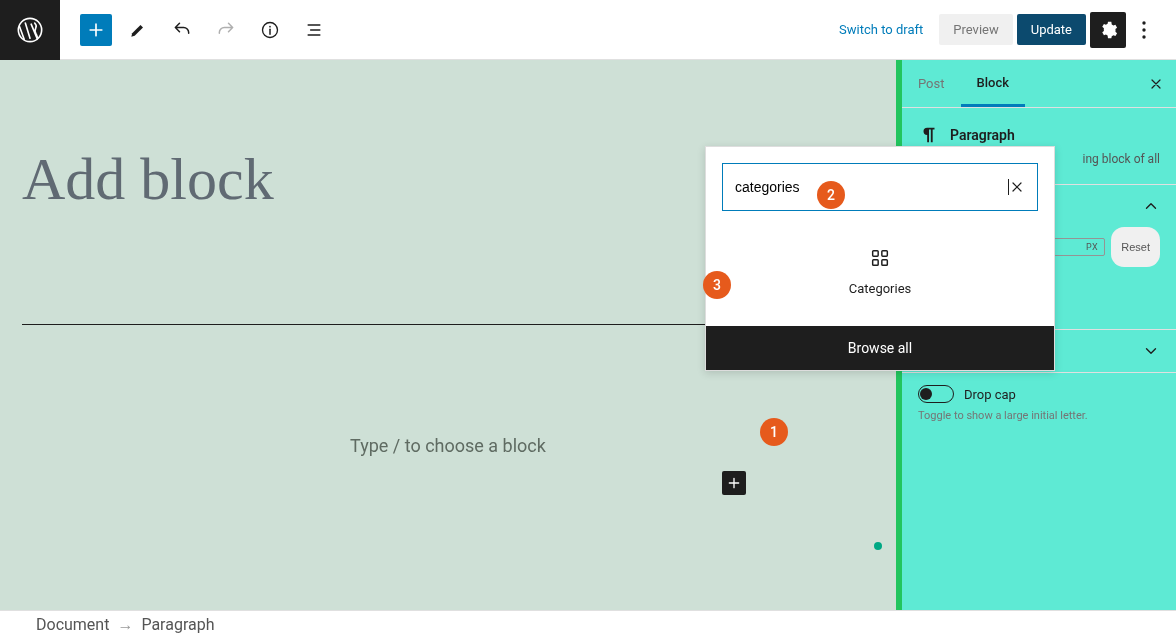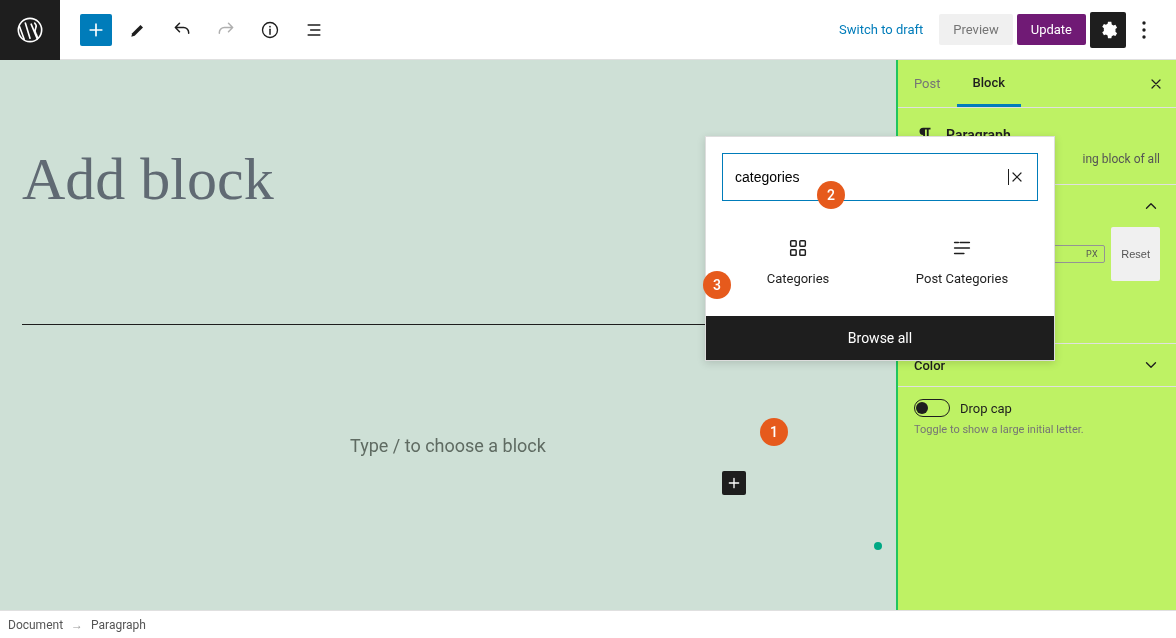--- a/index.html
+++ b/index.html
@@ -7,71 +7,71 @@
 
 
 .top-toolbar { height: 60px; display: flex; align-items: center; border-bottom: 1px solid #e0e0e0; position: relative; }
 .wp-logo { width: 60px; height: 60px; background: #1e1e1e; display: flex; align-items: center; justify-content: center; color: #fff; }
 .toolbar-left { display: flex; align-items: center; padding-left: 20px; gap: 8px; }
 .add-btn { width: 32px; height: 32px; background: #007cba; display: flex; align-items: center; justify-content: center; border-radius: 2px; cursor: pointer; }
 .icon-btn { width: 36px; height: 36px; display: flex; align-items: center; justify-content: center; cursor: pointer; color: #1e1e1e; }
 .toolbar-right { position: absolute; right: 8px; display: flex; align-items: center; gap: 4px; padding-right: 10px; }
 .switch-draft { color: #007cba; font-size: 13px; padding: 8px 12px; cursor: pointer; }
 .preview-btn { background: #f0f0f0; color: #757575; padding: 8px 14px; border-radius: 2px; font-size: 13px; cursor: pointer; }
-.update-btn { background: #701a75; color: #fff; padding: 8px 14px; border-radius: 2px; font-size: 13px; cursor: pointer; }
+.update-btn { background: #0c4a6e; color: #fff; padding: 8px 14px; border-radius: 2px; font-size: 13px; cursor: pointer; }
 .settings-gear { width: 36px; height: 36px; background: #1e1e1e; display: flex; align-items: center; justify-content: center; border-radius: 2px; cursor: pointer; }
 .more-dots { width: 28px; height: 36px; display: flex; align-items: center; justify-content: center; cursor: pointer; }
 
 
 .main-wrap { display: flex; height: 550px; }
 .canvas { flex: 1; background: #cee0d6; position: relative; overflow: hidden; }
 .title-input { font-family: Georgia, serif; font-size: 60px; color: #606a73; font-weight: 300; padding: 85px 0 0 22px; }
 .title-underline { height: 1px; background: #1e1e1e; margin: 110px 22px 0 22px; right:0;}
 .body-prompt { text-align: center; padding-top: 110px; color: #5f6b62; font-size: 18px; }
 .inline-add { position: absolute; left: 722px; top: 411px; width: 24px; height: 24px; background: #1e1e1e; display: flex; align-items: center; justify-content: center; border-radius: 2px; cursor: pointer; }
 .green-dot { position: absolute; left: 874px; top: 482px; width: 8px; height: 8px; background: #00a884; border-radius: 50%; }
 
 
-.sidebar { width: 280px; border-left: 2px solid #22c55e; background: #bef264; position: relative; overflow: hidden; }
+.sidebar { width: 280px; border-left: 6px solid #22c55e; background: #5eead4; position: relative; overflow: hidden; }
 .tab-row { display: flex; border-bottom: 1px solid #e0e0e0; align-items: center; height: 48px; position: relative; }
 .tab { padding: 14px 16px; font-size: 13px; color: #757575; cursor: pointer; }
 .tab.active { color: #1e1e1e; font-weight: 500; border-bottom: 3px solid #007cba; }
 .close-panel { position: absolute; right: 12px; cursor: pointer; }
 .block-heading { display: flex; align-items: center; gap: 10px; padding: 16px 16px 4px; font-weight: 600; }
 .block-desc { padding: 0 16px 16px 44px; color: #555; font-size: 12px; line-height: 1.5; border-bottom: 1px solid #e0e0e0; }
 .panel-section { border-bottom: 1px solid #e0e0e0; }
 .panel-head { display: flex; justify-content: flex-end; align-items: center; padding: 12px 16px; font-weight: 500; font-size: 13px; cursor: pointer; }
 .panel-head.labeled { justify-content: space-between; }
 .typography-body { padding: 0 16px 20px; display: flex; align-items: center; gap: 6px; justify-content: flex-end; }
 .custom-label { font-size: 12px; color: #555; margin-right: auto; white-space: nowrap; overflow:hidden;}
 .num-input { width: 70px; height: 18px; border: 1px solid #949494; border-radius: 2px; display: flex; align-items: center; justify-content: flex-end; padding-right: 6px; font-size: 11px; color: #555; }
-.reset-btn { background: #f0f0f0; border: none; padding: 21px 10px; font-size: 11px; color: #555; border-radius: 2px; cursor: pointer; }
+.reset-btn { background: #f0f0f0; border: none; padding: 14px 10px; font-size: 11px; color: #555; border-radius: 13px; cursor: pointer; }
 .line-h-body { padding: 10px 16px 30px; display:flex; justify-content:flex-start;}
 .underline-box { width:40px; height:2px; background:#949494; border-radius:1px;}
 .dropcap-row { display: flex; align-items: center; gap: 10px; padding: 12px 16px 6px; }
 .toggle { width: 36px; height: 18px; border: 1px solid #1e1e1e; border-radius: 10px; display: inline-flex; align-items: center; padding: 1px; cursor: pointer; }
 .toggle-knob { width: 12px; height: 12px; background: #1e1e1e; border-radius: 50%; }
 .dropcap-hint { padding: 0 16px 16px; color: #757575; font-size: 11px; }
 
 
-.inserter { position: absolute; top: 136px; left: 705px; width: 350px; background: #fff; border: 1px solid #ddd; box-shadow: 0 2px 8px rgba(0,0,0,0.15); z-index: 50; }
+.inserter { position: absolute; top: 146px; left: 705px; width: 350px; background: #fff; border: 1px solid #ddd; box-shadow: 0 2px 8px rgba(0,0,0,0.15); z-index: 50; }
 .search-wrap { padding: 16px; }
 .search-box { border: 1.5px solid #007cba; height: 48px; display: flex; align-items: center; padding: 0 12px; position: relative; }
 .search-box input { border: none; outline: none; font-size: 14px; flex: 1; }
 .search-cursor { width: 1px; height: 16px; background: #1e1e1e; }
 .search-clear { cursor: pointer; }
 .results { display: flex; padding: 20px 10px 30px; }
 .result-item { flex: 1; display: flex; flex-direction: column; align-items: center; gap: 12px; cursor: pointer; font-size: 13px; color: #1e1e1e; }
 .browse-all { background: #1e1e1e; color: #fff; text-align: center; padding: 14px 0; font-size: 14px; cursor: pointer; }
 
 
 .marker { position: absolute; width: 28px; height: 28px; background: #e65a1c; color: #fff; border-radius: 50%; display: flex; align-items: center; justify-content: center; font-size: 14px; font-weight: 500; z-index: 60; }
 
 
-.footer { height: 28px; border-top: 1px solid #e0e0e0; display: flex; align-items: center; padding-left: 8px; gap: 8px; font-size: 12px; color: #555; background:#fff;}
+.footer { height: 28px; border-top: 1px solid #e0e0e0; display: flex; align-items: center; padding-left: 36px; gap: 8px; font-size: 16px; color: #555; background:#fff;}
 .footer .arrow { color: #999; }
 
 svg { display: block; }
 </style>
 </head>
 <body>
 
 <div class="top-toolbar">
   <div class="wp-logo">
     <svg width="28" height="28" viewBox="0 0 24 24" fill="none" stroke="#fff" stroke-width="1.4">
@@ -221,28 +221,20 @@
       <span>
         <svg width="22" height="22" viewBox="0 0 24 24" stroke="#1e1e1e" stroke-width="1.6" fill="none">
             <rect x="4" y="4" width="6" height="6" rx="1"></rect>
             <rect x="14" y="4" width="6" height="6" rx="1"></rect>
             <rect x="4" y="14" width="6" height="6" rx="1"></rect>
             <rect x="14" y="14" width="6" height="6" rx="1"></rect>
           </svg>
       </span>
       <span>Categories</span>
     </div>
-    <div class="result-item">
-      <span>
-        <svg width="22" height="22" viewBox="0 0 24 24" stroke="#1e1e1e" stroke-width="1.8" fill="none" stroke-linecap="round">
-            <path d="M4 6h4M10 6h10M4 12h16M4 18h10"></path>
-          </svg>
-      </span>
-      <span>Post Categories</span>
-    </div>
   </div>
   <div class="browse-all">Browse all</div>
 </div>
 
 <div class="marker" style="top:418px; left:760px;">1</div>
 <div class="marker" style="top:181px; left:817px;">2</div>
 <div class="marker" style="top:271px; left:703px;">3</div>
 
 <div class="footer">
   <span>Document</span>

